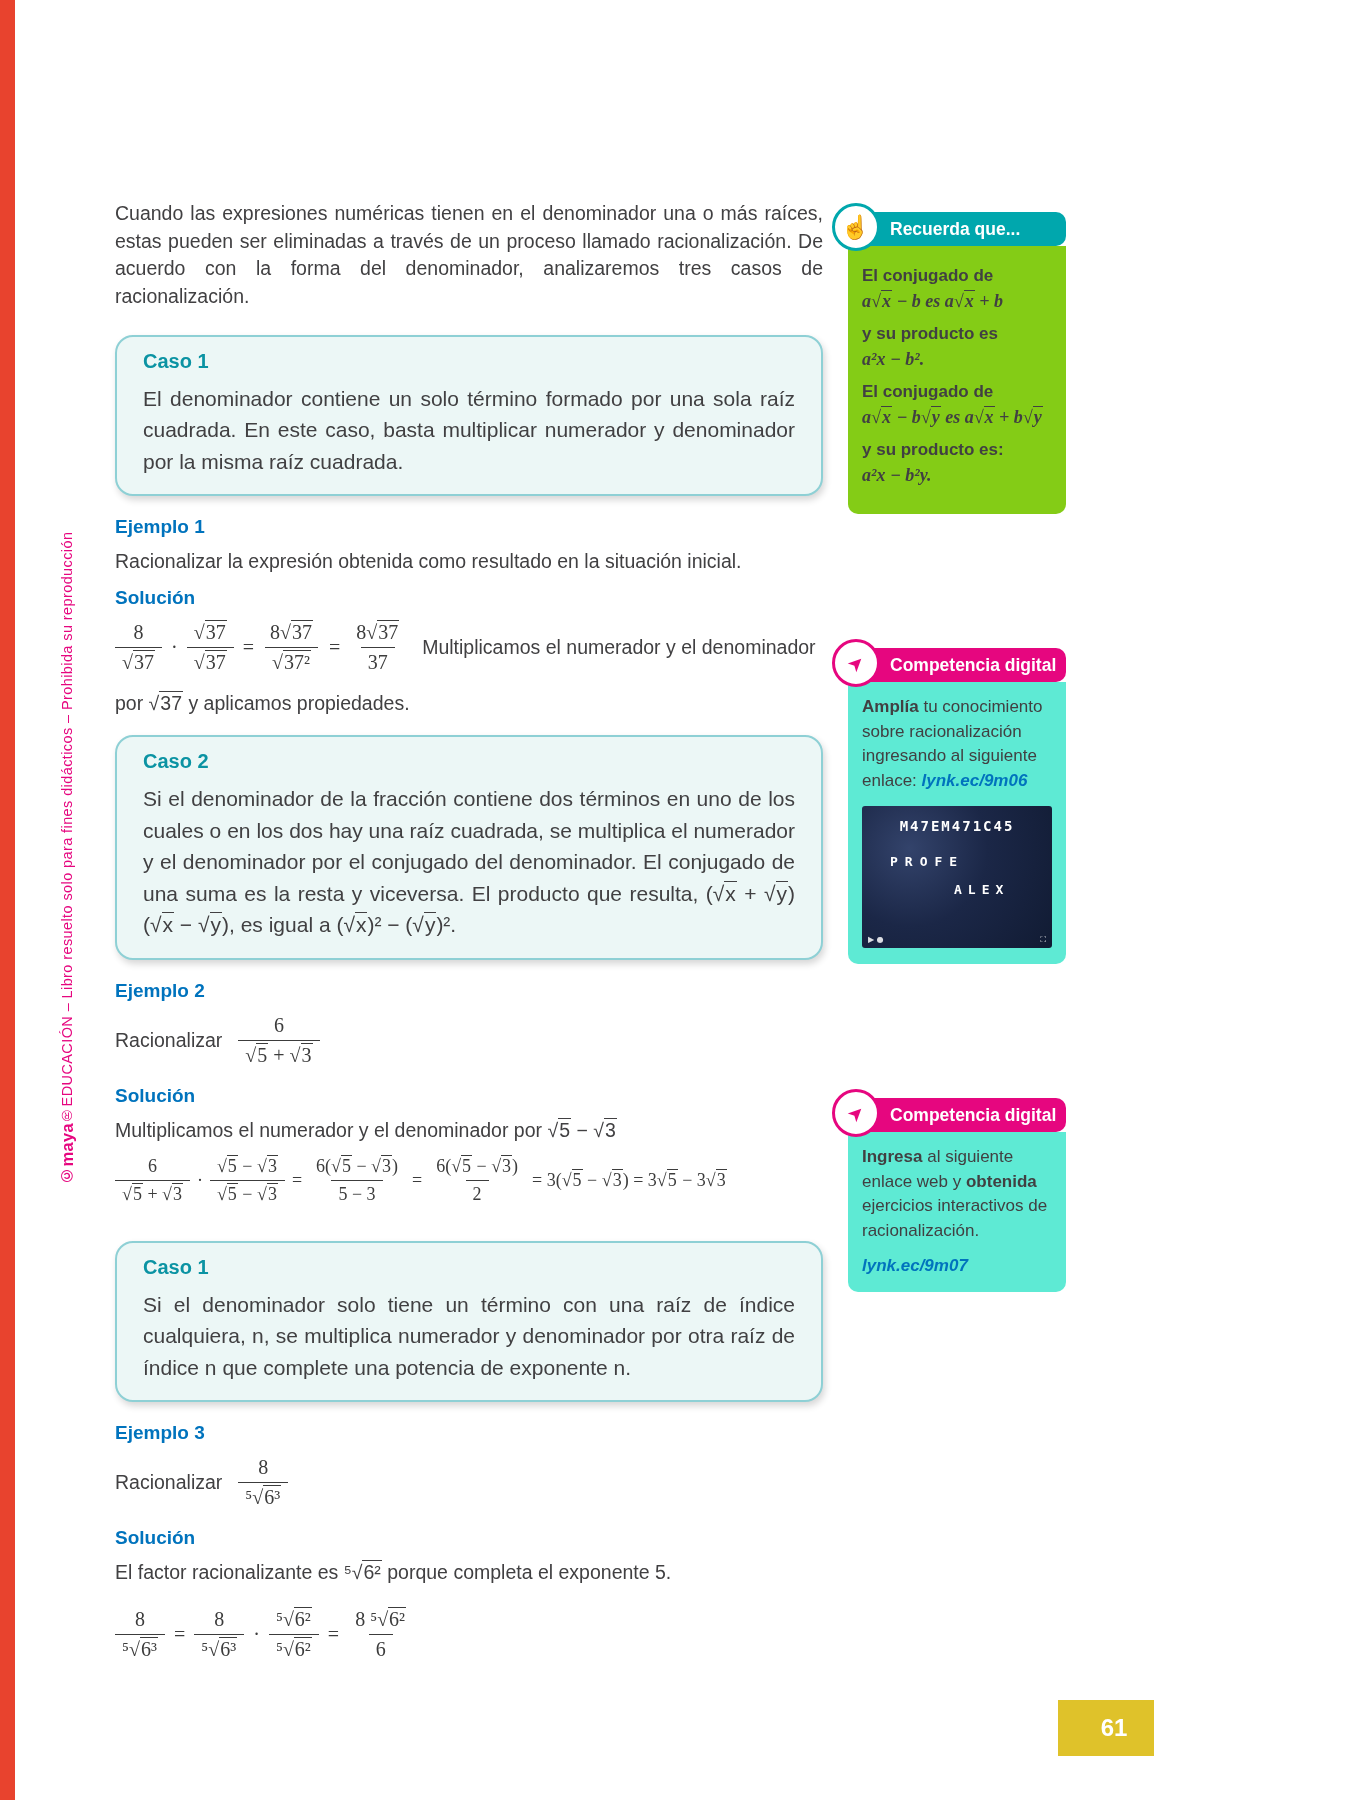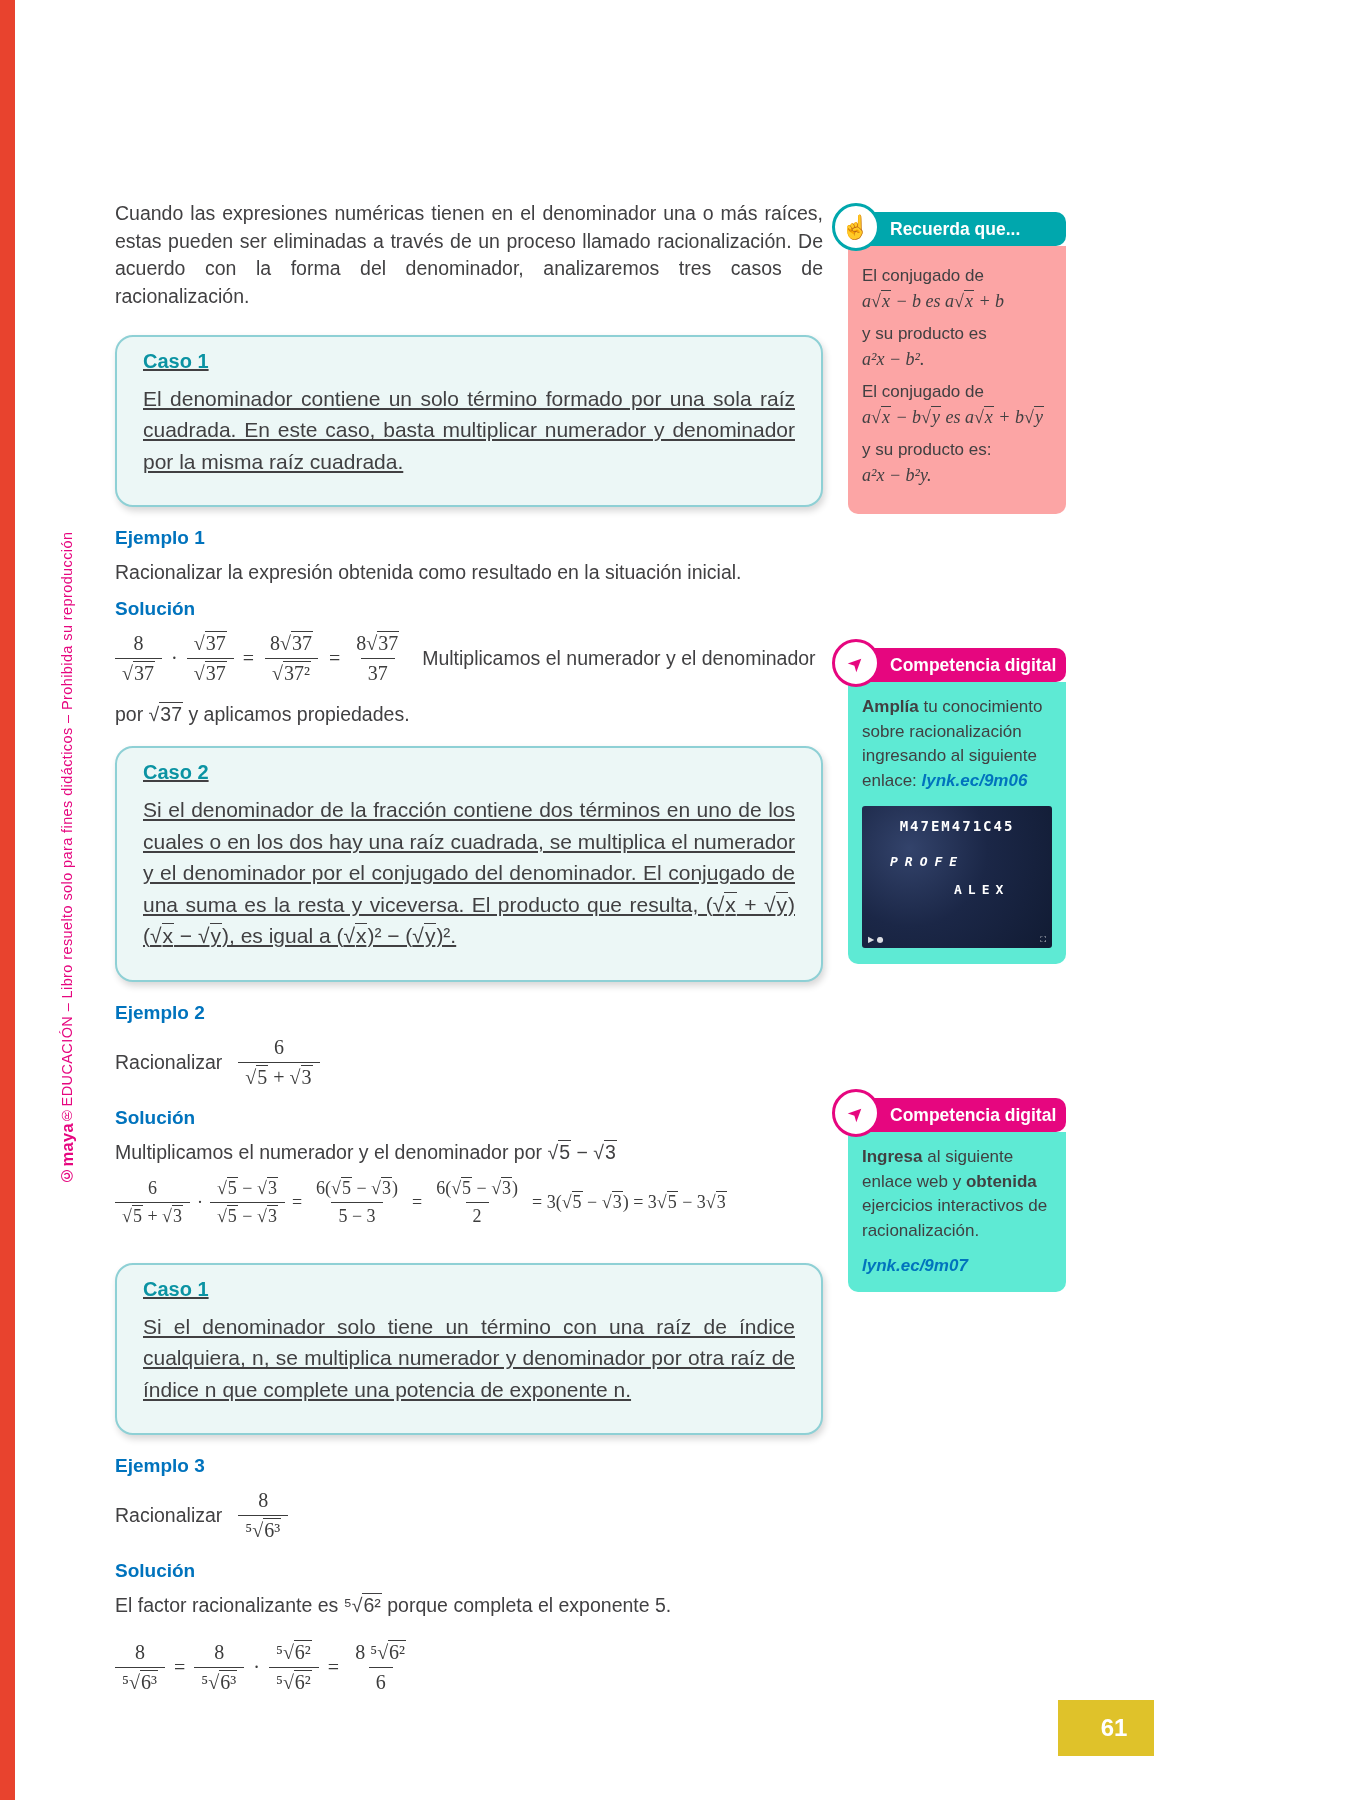--- a/index.html
+++ b/index.html
@@ -14,21 +14,21 @@
     writing-mode:vertical-rl;transform:rotate(180deg);
     color:#e6067f;font-size:14.5px;white-space:nowrap;letter-spacing:.4px;
   }
   .vertical-note .vlogo{font-weight:bold;font-size:16.5px;}
 
   .main-col{position:absolute;left:115px;top:200px;width:708px;}
   .intro{margin:0 0 24px;font-size:19.5px;line-height:1.42;text-align:justify;}
 
   .caso-box{
     background:#ecf7f6;border:2px solid #8ed0d5;border-radius:18px;
-    padding:13px 26px 28px;margin:0 0 20px;box-shadow:2px 4px 7px rgba(0,0,0,.16);text-decoration:underline;
+    padding:13px 26px 17px;margin:0 0 20px;box-shadow:2px 4px 7px rgba(0,0,0,.16);
   }
   .caso-title{margin:0 0 10px;color:#0b93a3;font-size:20px;font-weight:bold;}
   .caso-body{margin:0;font-size:21px;line-height:1.5;text-align:justify;}
 
   .ej-heading,.sol-heading{margin:14px 0 12px;color:#0073bd;font-size:19px;font-weight:bold;}
   .statement{margin:0 0 14px;font-size:19.5px;}
   .after-line{margin:4px 0 20px;font-size:19.5px;}
 
   .formula-row{display:flex;align-items:center;gap:16px;margin:6px 0 18px;}
   .formula{display:inline-flex;align-items:center;gap:9px;
@@ -55,37 +55,37 @@
   .banner.teal{background:#00a7ad;}
   .banner.pink{background:#e6067f;}
   .badge-circle{
     position:absolute;left:-16px;top:-9px;width:48px;height:48px;border-radius:50%;
     background:#fff;border:3px solid #00a7ad;display:flex;align-items:center;justify-content:center;
     font-size:23px;color:#00a7ad;box-sizing:border-box;
   }
   .banner.pink .badge-circle{border-color:#e6067f;color:#e6067f;font-size:17px;}
   .cursor-glyph{display:inline-block;transform:rotate(-45deg);}
   .side-box{border-radius:0 0 10px 10px;padding:13px 14px 16px;box-sizing:border-box;}
-  .mint{background:#fca5a5;}
+  .mint{background:#84cc16;font-weight:bold;}
   .pinkbg{background:#5eead4;}
 
   .rq-text{font-size:17px;margin:7px 0 5px;}
   .rq-math{font-family:"Liberation Serif",serif;font-style:italic;font-size:18px;margin:2px 0 12px;}
 
   .side-par{margin:0 0 12px;font-size:17px;line-height:1.45;}
   .lnk{color:#0073bd;font-style:italic;font-weight:bold;text-decoration:none;cursor:pointer;}
   .lnk-line{margin-top:12px;font-size:17px;}
 
   .video-thumb{
     position:relative;width:190px;height:142px;margin:2px auto 0;border-radius:3px;overflow:hidden;
     background:radial-gradient(circle at 25% 30%, #33436b 0%, #1b2747 45%, #111b33 100%);
     color:#fff;font-family:"DejaVu Sans Mono",monospace;cursor:pointer;
   }
   .vt1{position:absolute;top:12px;left:0;right:0;text-align:center;font-size:14px;letter-spacing:2px;font-weight:bold;}
-  .vt2{position:absolute;top:48px;left:28px;font-size:13px;letter-spacing:7px;font-weight:bold;font-style:italic;}
+  .vt2{position:absolute;top:48px;left:28px;font-size:13px;letter-spacing:7px;font-weight:bold;}
   .vt3{position:absolute;top:76px;left:92px;font-size:13px;letter-spacing:6px;font-weight:bold;}
   .vt-bar{position:absolute;bottom:3px;left:6px;right:6px;display:flex;justify-content:space-between;
     font-size:8px;opacity:.85;font-family:"DejaVu Sans",sans-serif;}
 
   .page-badge{
     position:absolute;left:1058px;top:1700px;width:80px;height:56px;background:#dfc22a;
     color:#fff;font-size:24px;font-weight:bold;display:flex;align-items:center;justify-content:center;padding-left:16px;
   }
 </style>
 </head>

